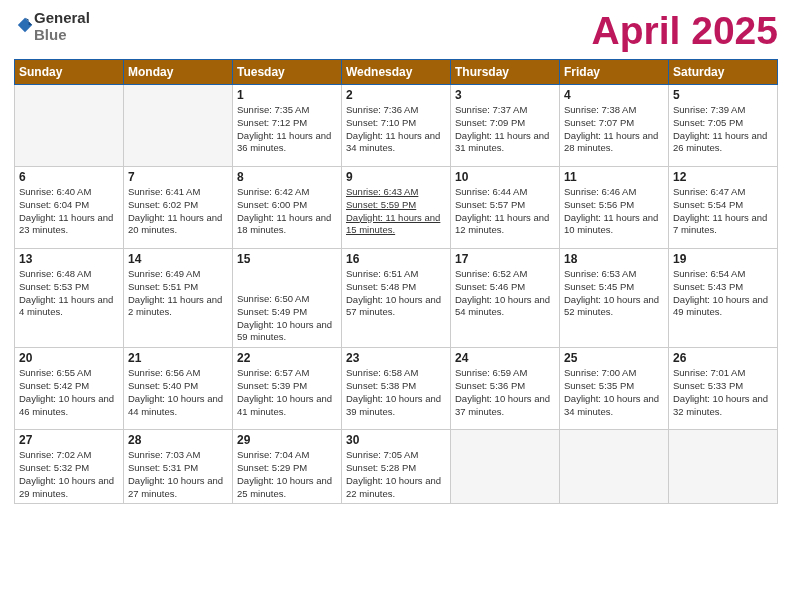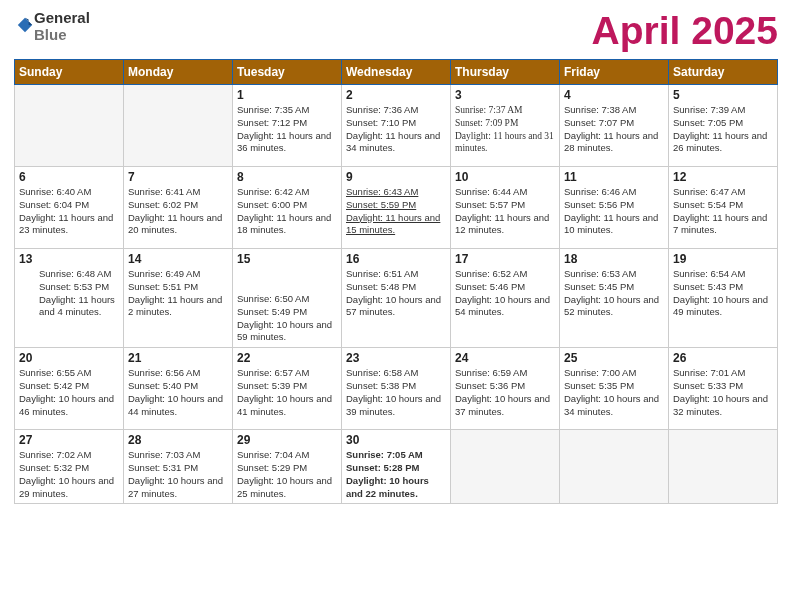--- a/index.html
+++ b/index.html
@@ -145,21 +145,21 @@
 Daylight: 11 hours and 36 minutes.</div>
           </td>
           <td>
             <span class="day-num">2</span>
             <div class="day-info" style="white-space: pre-line;">Sunrise: 7:36 AM
 Sunset: 7:10 PM
 Daylight: 11 hours and 34 minutes.</div>
           </td>
           <td>
             <span class="day-num">3</span>
-            <div class="day-info" style="white-space: pre-line; font-family: Liberation Serif, serif;">Sunrise: 7:37 AM
+            <div class="day-info" style="white-space: pre-line;">Sunrise: 7:37 AM
 Sunset: 7:09 PM
 Daylight: 11 hours and 31 minutes.</div>
           </td>
           <td>
             <span class="day-num">4</span>
             <div class="day-info" style="white-space: pre-line;">Sunrise: 7:38 AM
 Sunset: 7:07 PM
 Daylight: 11 hours and 28 minutes.</div>
           </td>
           <td>
@@ -209,21 +209,21 @@
           <td>
             <span class="day-num">12</span>
             <div class="day-info" style="white-space: pre-line;">Sunrise: 6:47 AM
 Sunset: 5:54 PM
 Daylight: 11 hours and 7 minutes.</div>
           </td>
         </tr>
         <tr>
           <td>
             <span class="day-num">13</span>
-            <div class="day-info" style="white-space: pre-line; margin-left: 20px;">Sunrise: 6:48 AM
+            <div class="day-info" style="white-space: pre-line;">Sunrise: 6:48 AM
 Sunset: 5:53 PM
 Daylight: 11 hours and 4 minutes.</div>
           </td>
           <td>
             <span class="day-num">14</span>
             <div class="day-info" style="white-space: pre-line;">Sunrise: 6:49 AM
 Sunset: 5:51 PM
 Daylight: 11 hours and 2 minutes.</div>
           </td>
           <td>
@@ -315,21 +315,21 @@
 Daylight: 10 hours and 27 minutes.</div>
           </td>
           <td>
             <span class="day-num">29</span>
             <div class="day-info" style="white-space: pre-line;">Sunrise: 7:04 AM
 Sunset: 5:29 PM
 Daylight: 10 hours and 25 minutes.</div>
           </td>
           <td>
             <span class="day-num">30</span>
-            <div class="day-info" style="white-space: pre-line; font-weight: bold;">Sunrise: 7:05 AM
+            <div class="day-info" style="white-space: pre-line;">Sunrise: 7:05 AM
 Sunset: 5:28 PM
 Daylight: 10 hours and 22 minutes.</div>
           </td>
           <td class="empty"></td>
           <td class="empty"></td>
           <td class="empty"></td>
         </tr>
       </tbody>
   </table>
 </div>

